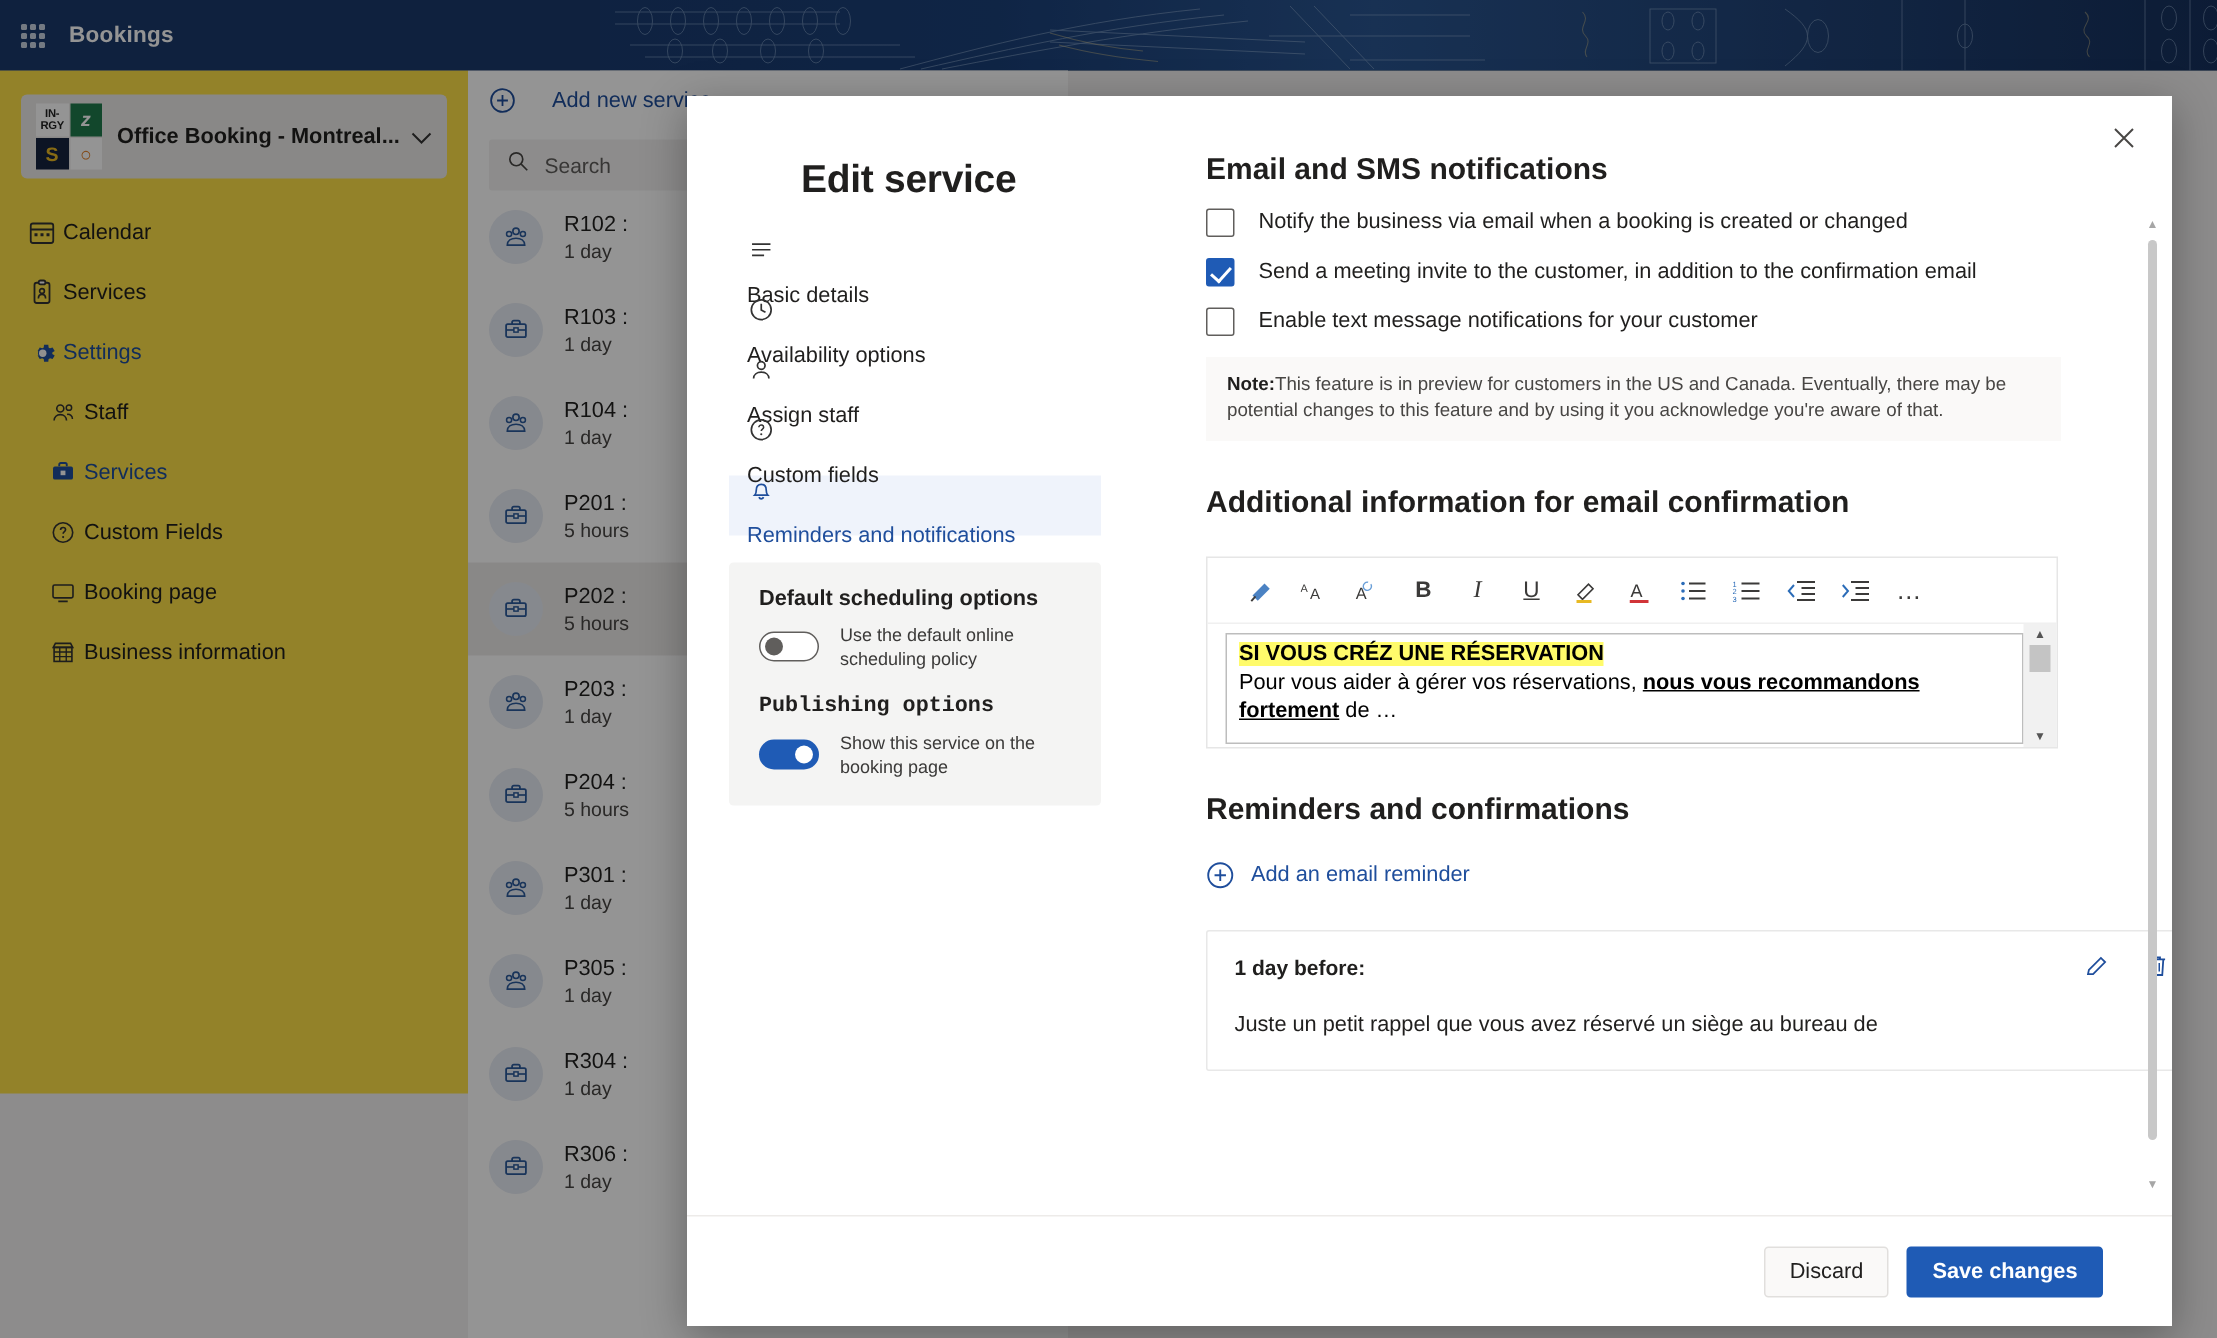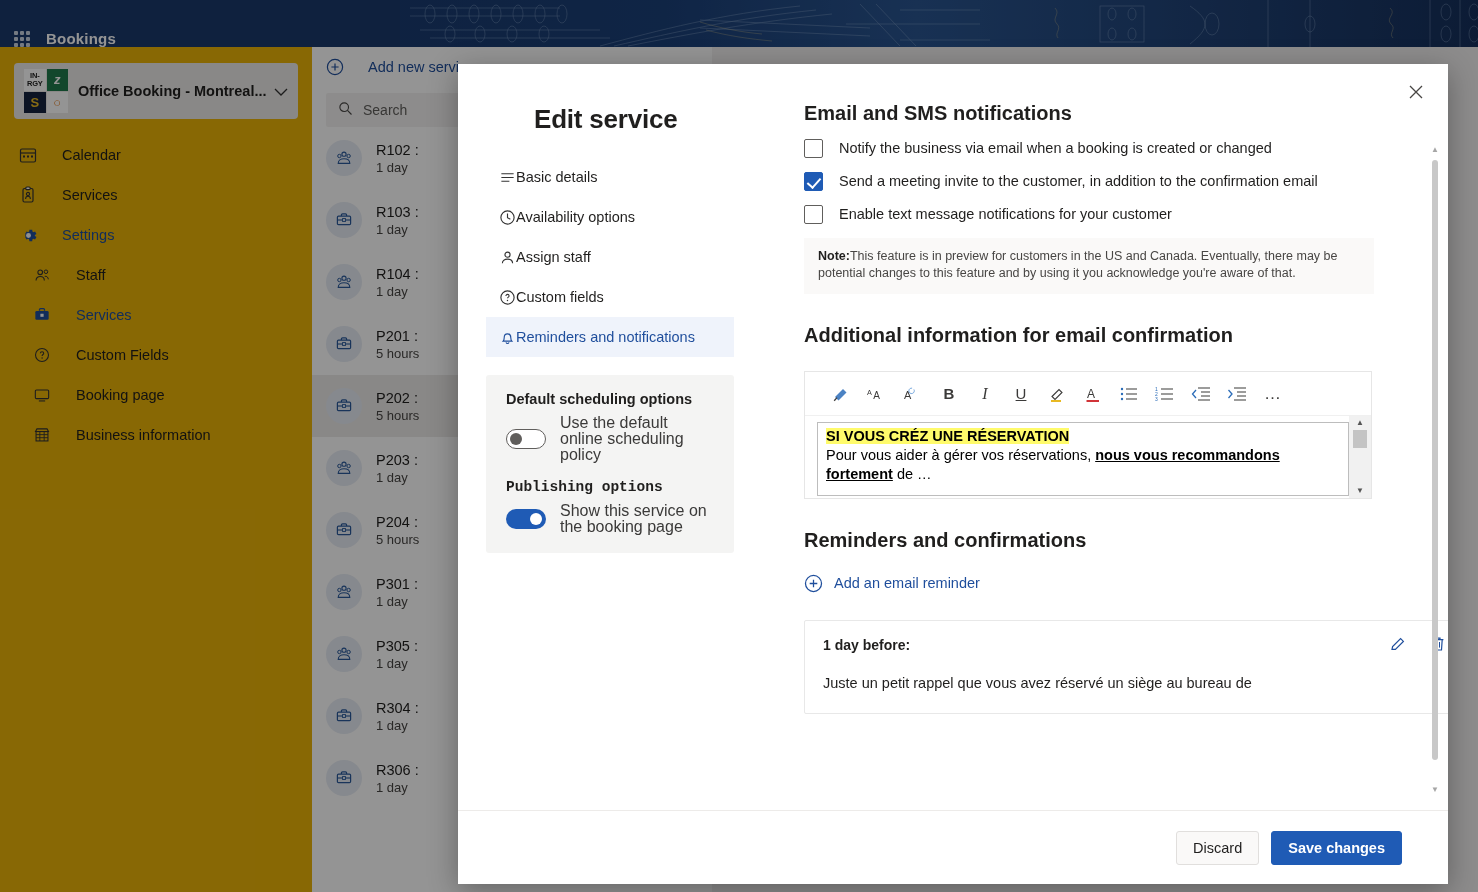--- a/index.html
+++ b/index.html
@@ -18,39 +18,39 @@
     position: absolute; top: 0; left: 0; width: 1478px; height: 47px;
     background: #15325e;
     overflow: hidden;
   }
   .banner-art {
     position: absolute; top: 0; left: 0; width: 1478px; height: 47px;
   }
   .topbar-left {
     position: absolute; top: 0; left: 0; width: 400px; height: 47px;
     background: #1b3a6b;
-    display: flex; align-items: flex-end;
+    display: flex; align-items: center;
     z-index: 3;
   }
   .waffle {
     width: 16px; height: 16px; margin-left: 14px; margin-right: 16px;
     display: grid; grid-template-columns: repeat(3,1fr); grid-template-rows: repeat(3,1fr);
     gap: 2px;
     cursor: pointer;
   }
   .waffle i { background: #c8d2e0; border-radius: 1px; display: block; }
   .brand-title {
     color: #ffffff; font-size: 15px; font-weight: 600; letter-spacing: .2px;
     cursor: pointer;
   }
 
   
   .leftrail {
-    position: absolute; top: 47px; left: 0; width: 312px; height: 845px;
-    background: #eab308;
+    position: absolute; top: 47px; left: 0; width: 312px; height: 682px;
+    background: #fde047;
   }
   .tenant-picker {
     margin: 16px 14px 0 14px; height: 56px;
     background: #edebe9; border-radius: 4px;
     display: flex; align-items: center; padding: 0 10px;
     cursor: pointer;
   }
   .tenant-logo {
     width: 44px; height: 44px; flex: 0 0 44px;
     display: grid; grid-template-columns: 1fr 1fr; grid-template-rows: 1fr 1fr;
@@ -64,21 +64,21 @@
   .tenant-name {
     flex: 1; margin-left: 10px; font-size: 14.5px; font-weight: 600; color: #201f1e;
     white-space: nowrap; overflow: hidden;
   }
   .chev { color:#333; font-size: 13px; margin-left: 6px; }
 
   .nav { margin-top: 16px; }
   .nav-item {
     height: 40px; display: flex; align-items: center;
     padding-left: 18px; cursor: pointer; font-size: 14.5px; color: #201f1e;
-    gap: 24px;
+    gap: 4px;
     text-align: center;
   }
   .nav-item.sub { padding-left: 32px; }
   .nav-item.active > span:last-child { color: #1f4e9c; }
   .nav-icn { width: 20px; height: 20px; flex: 0 0 20px; display:flex; align-items:center; justify-content:center; }
   .nav-icn svg { display:block; }
 
   
   .listcol {
     position: absolute; top: 47px; left: 312px; width: 400px; height: 845px;
@@ -125,39 +125,39 @@
     position: absolute; right: 16px; top: 12px; width: 32px; height: 32px;
     display: flex; align-items: center; justify-content: center;
     color: #484644; font-size: 16px; cursor: pointer;
   }
   .modal-body { flex: 1; display: flex; overflow: hidden; position: relative; }
 
   .modal-left { width: 294px; flex: 0 0 294px; padding: 40px 0 0 28px; }
   .modal-title { font-size: 26px; font-weight: 600; color: #201f1e; letter-spacing: -.2px; margin-left: 48px; }
   .mnav { margin-top: 22px; }
   .mnav-item {
-    display: flex; align-items: center; 
+    display: flex; gap: 14px;
     height: 40px; padding-left: 12px; margin-right: 18px;
-    font-size: 14.5px; color: #201f1e; cursor: pointer;
+    font-size: 14.5px; color: #201f1e; cursor: pointer; flex-direction: column;
   }
   .mnav-item.active { background: #eff3fb; color: #1f4e9c; }
   .mnav-ic { width: 18px; height: 18px; flex:0 0 18px; display:flex; align-items:center; justify-content:center; }
 
   .opt-card {
     margin: 18px 18px 0 0; background: #f4f4f3; border-radius: 3px;
     padding: 16px 16px 18px 20px;
   }
   .opt-h { font-size: 14.5px; font-weight: 700; color: #201f1e; }
   .opt-row { display: flex; align-items: center; gap: 14px; margin-top: 8px; }
   .toggle { width: 40px; height: 20px; border-radius: 10px; flex:0 0 40px; position: relative; cursor: pointer; }
   .toggle.off { background: #ffffff; border: 1px solid #605e5c; }
   .toggle.off::after { content:""; position:absolute; left:3px; top:3px; width:12px; height:12px; border-radius:50%; background:#605e5c; }
   .toggle.on { background: #1f5bb5; }
   .toggle.on::after { content:""; position:absolute; right:4px; top:4px; width:12px; height:12px; border-radius:50%; background:#fff; }
-  .opt-lbl { font-size: 16px; color: #3b3a39; line-height: 16px; max-width: 150px; }
+  .opt-lbl { font-size: 12px; color: #3b3a39; line-height: 16px; max-width: 150px; }
   .opt-h2 { font-size: 14.5px; font-weight: 700; color: #201f1e; margin-top: 16px; font-family: Liberation Mono, monospace; }
 
   
   .modal-right { flex: 1; padding: 38px 40px 0 52px; overflow: hidden; position: relative; }
   .sec-h { font-size: 20px; font-weight: 600; color: #201f1e; }
   .cbrow { display:flex; align-items:flex-start; gap: 16px; margin-top: 14px; cursor: pointer; }
   .cb { width: 19px; height: 19px; flex:0 0 19px; border: 1px solid #605e5c; background:#fff; border-radius: 2px; position: relative; }
   .cb.checked { background: #1f5bb5; border-color: #1f5bb5; }
   .cb.checked::after {
     content:""; position:absolute; left:5px; top:2px; width:6px; height:11px;

